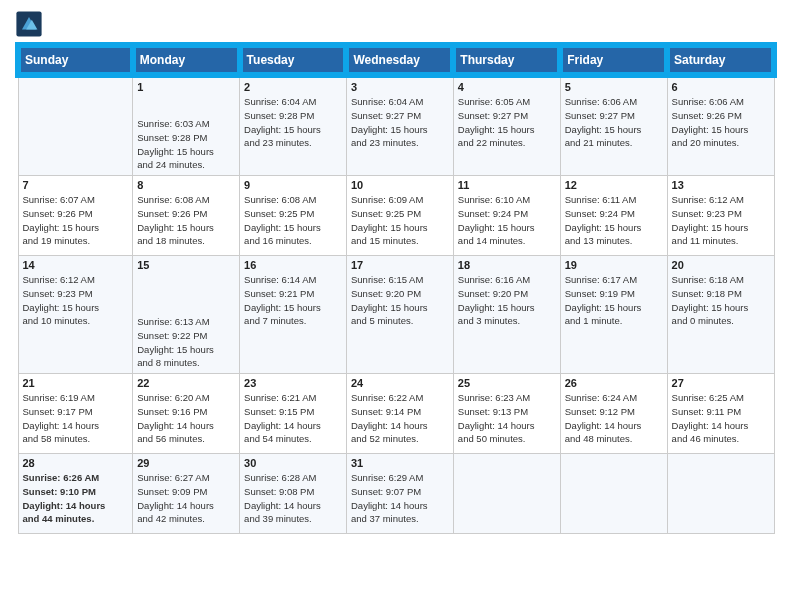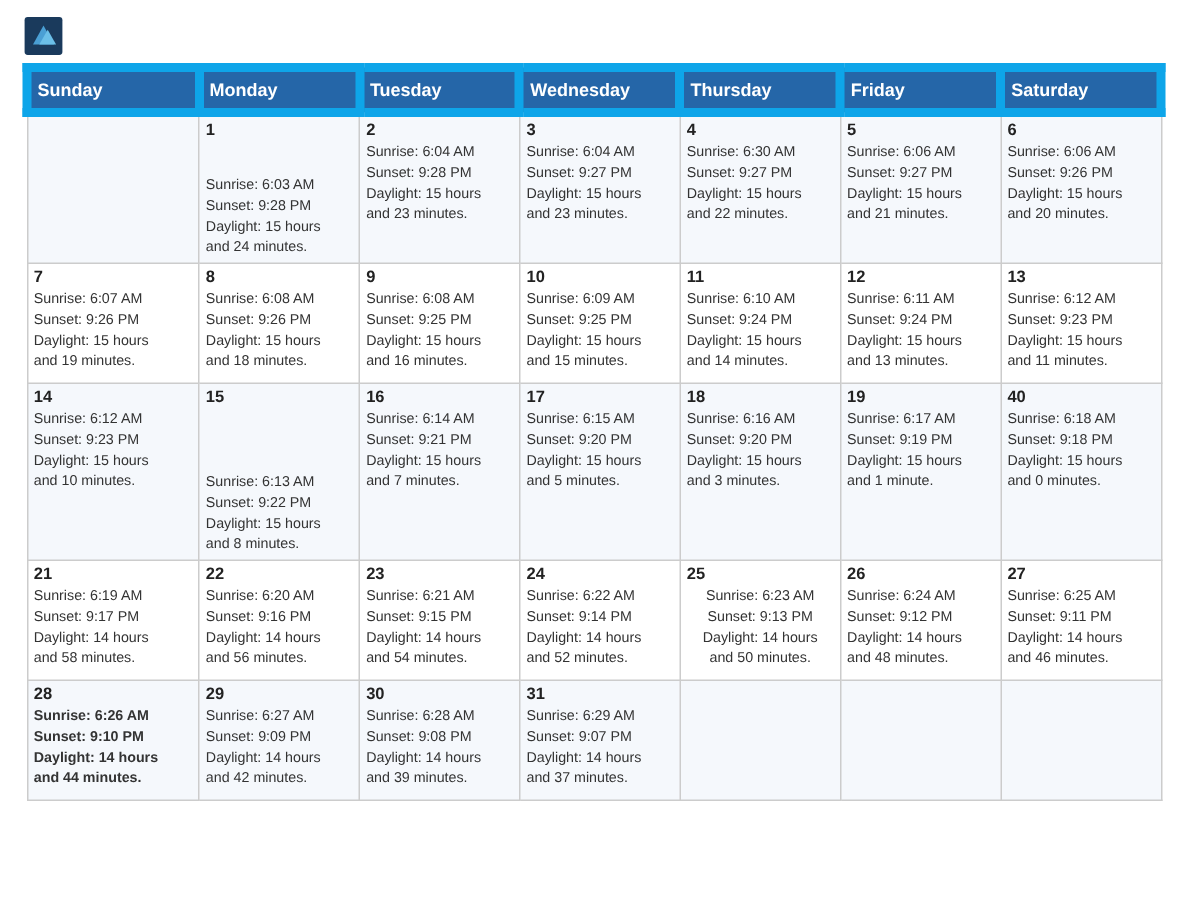--- a/index.html
+++ b/index.html
@@ -144,21 +144,21 @@
           </td>
           <td>
             <span class="day-num">3</span>
             <div class="day-info" style="white-space: pre-line;">Sunrise: 6:04 AM
 Sunset: 9:27 PM
 Daylight: 15 hours
 and 23 minutes.</div>
           </td>
           <td>
             <span class="day-num">4</span>
-            <div class="day-info" style="white-space: pre-line;">Sunrise: 6:30 AM
+            <div class="day-info" style="white-space: pre-line;">Sunrise: 6:05 AM
 Sunset: 9:27 PM
 Daylight: 15 hours
 and 22 minutes.</div>
           </td>
           <td>
             <span class="day-num">5</span>
             <div class="day-info" style="white-space: pre-line;">Sunrise: 6:06 AM
 Sunset: 9:27 PM
 Daylight: 15 hours
 and 21 minutes.</div>
@@ -259,21 +259,21 @@
 and 3 minutes.</div>
           </td>
           <td>
             <span class="day-num">19</span>
             <div class="day-info" style="white-space: pre-line;">Sunrise: 6:17 AM
 Sunset: 9:19 PM
 Daylight: 15 hours
 and 1 minute.</div>
           </td>
           <td>
-            <span class="day-num">40</span>
+            <span class="day-num">20</span>
             <div class="day-info" style="white-space: pre-line;">Sunrise: 6:18 AM
 Sunset: 9:18 PM
 Daylight: 15 hours
 and 0 minutes.</div>
           </td>
         </tr>
         <tr>
           <td>
             <span class="day-num">21</span>
             <div class="day-info" style="white-space: pre-line;">Sunrise: 6:19 AM
@@ -297,21 +297,21 @@
           </td>
           <td>
             <span class="day-num">24</span>
             <div class="day-info" style="white-space: pre-line;">Sunrise: 6:22 AM
 Sunset: 9:14 PM
 Daylight: 14 hours
 and 52 minutes.</div>
           </td>
           <td>
             <span class="day-num">25</span>
-            <div class="day-info" style="white-space: pre-line; text-align: center;">Sunrise: 6:23 AM
+            <div class="day-info" style="white-space: pre-line;">Sunrise: 6:23 AM
 Sunset: 9:13 PM
 Daylight: 14 hours
 and 50 minutes.</div>
           </td>
           <td>
             <span class="day-num">26</span>
             <div class="day-info" style="white-space: pre-line;">Sunrise: 6:24 AM
 Sunset: 9:12 PM
 Daylight: 14 hours
 and 48 minutes.</div>

